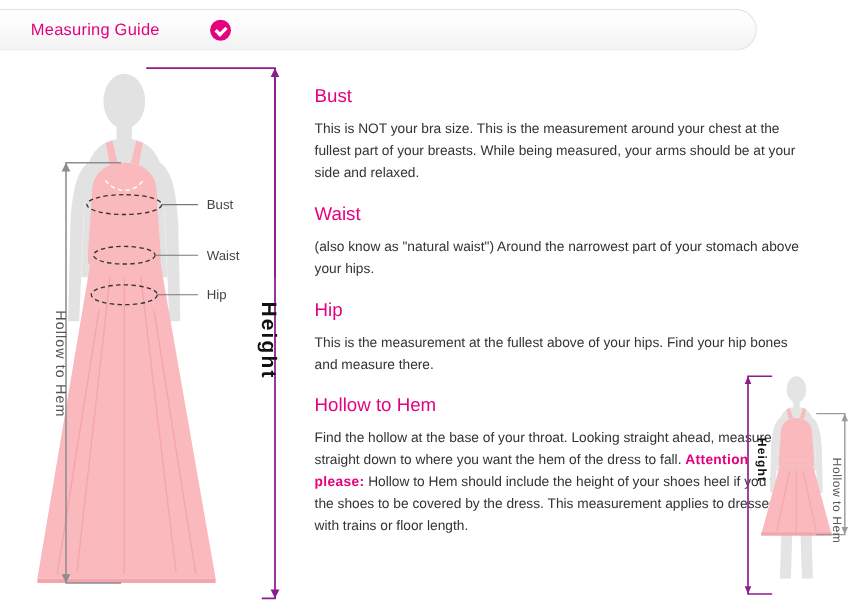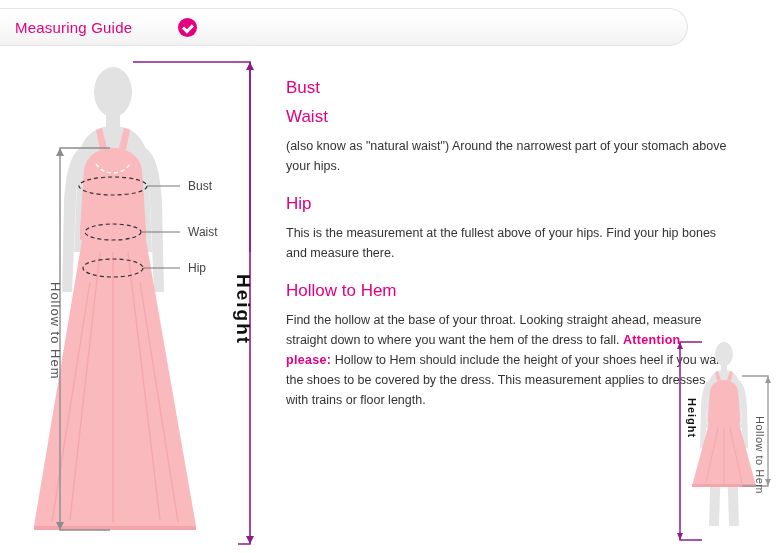--- a/index.html
+++ b/index.html
@@ -24,21 +24,21 @@
     background: linear-gradient(to bottom, #ffffff 0%, #fbfbfb 45%, #f2f2f2 100%);
     border: 1px solid #e3e3e3;
     border-left: none;
     border-radius: 0 19px 19px 0;
     display: flex;
     align-items: center;
   }
   .header-title {
     color: #e4007f;
     font-size: 15px;
-    margin-left: 15px;
+    margin-left: 28px;
     letter-spacing: .2px;
   }
   .header-toggle {
     margin-left: 46px;
     width: 19px; height: 19px;
     border-radius: 50%;
     background: #e4007f;
     position: relative;
     cursor: pointer;
   }
@@ -221,20 +221,21 @@
     <div class="vlabel height-main">Height</div>
 
     <div class="hlabel" style="left:188px; top:127px;">Bust</div>
     <div class="hlabel" style="left:188px; top:173px;">Waist</div>
     <div class="hlabel" style="left:188px; top:209px;">Hip</div>
   </div>
 
   <div class="content">
 
     <h3 class="sec-title">Bust</h3>
+    <p class="sec-body">This is NOT your bra size. This is the measurement around your chest at the fullest part of your breasts. While being measured, your arms should be at your side and relaxed.</p>
 
     <h3 class="sec-title">Waist</h3>
     <p class="sec-body">(also know as "natural waist") Around the narrowest part of your stomach above your hips.</p>
 
     <h3 class="sec-title">Hip</h3>
     <p class="sec-body">This is the measurement at the fullest above of your hips. Find your hip bones and measure there.</p>
 
     <h3 class="sec-title">Hollow to Hem</h3>
     <p class="sec-body last"><span>Find the hollow at the base of your throat. Looking straight ahead, measure straight down to where you want the hem of the dress to fall. </span><span class="attention">Attention please:</span><span> Hollow to Hem should include the height of your shoes heel if you want the shoes to be covered by the dress. This measurement applies to dresses with trains or floor length.</span></p>
   </div>

